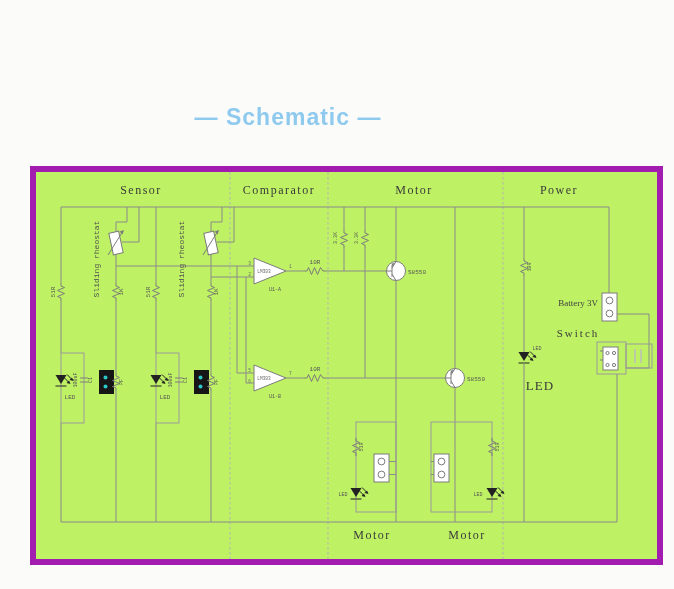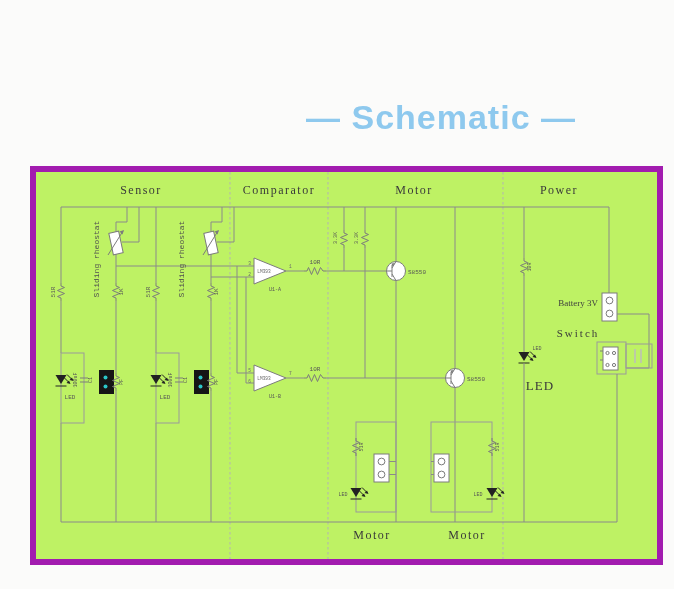--- a/index.html
+++ b/index.html
@@ -1,19 +1,19 @@
 <!DOCTYPE html>
 <html><head>
 <meta charset="utf-8">
 <style>
   html,body{margin:0;padding:0;}
   body{width:674px;height:589px;background:#fbfbfa;position:relative;overflow:hidden;
        font-family:"Liberation Sans",sans-serif;}
   #title{position:absolute;left:0;top:100px;width:576px;height:34px;line-height:34px;
-         text-align:right;font-size:34px;font-weight:bold;letter-spacing:1px;
+         text-align:center;font-size:23px;font-weight:bold;letter-spacing:1px;
          color:#8ec9ee;font-family:"Liberation Sans",sans-serif;}
   #schembox{position:absolute;left:30px;top:166px;width:621px;height:387px;
             border:6px solid #a21caf;background:#bef264;}
   svg{display:block;}
   .wire{stroke:#8a8a8a;stroke-width:1;fill:none;}
   .comp{stroke:#7c7c7c;stroke-width:1;fill:none;}
   .compw{stroke:#7c7c7c;stroke-width:1;fill:#ffffff;}
   .box{stroke:#9a9a9a;stroke-width:1;fill:none;}
   .divider{stroke:#b3b3b3;stroke-width:1;stroke-dasharray:2.5 2.5;fill:none;}
   .hdr{font-family:"Liberation Serif",serif;font-size:12px;letter-spacing:1.5px;fill:#3a3a3a;}

